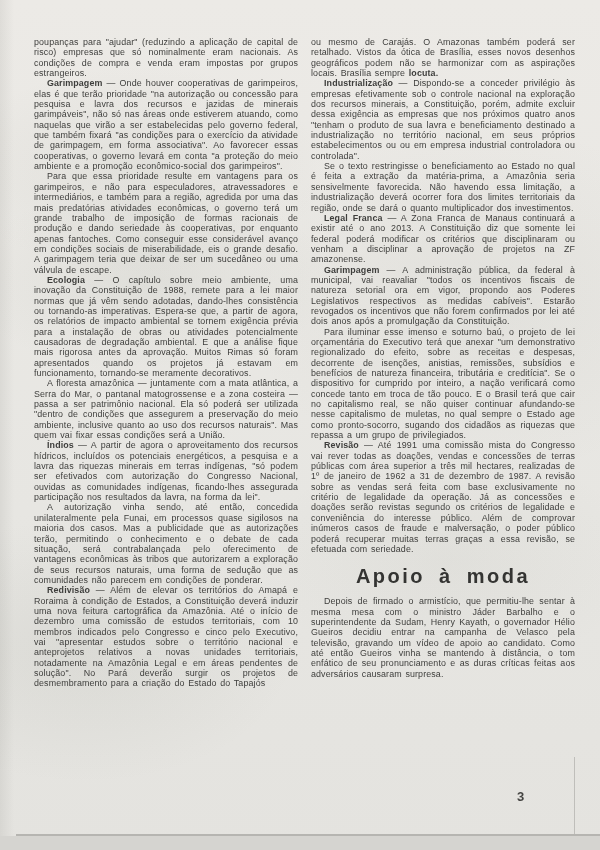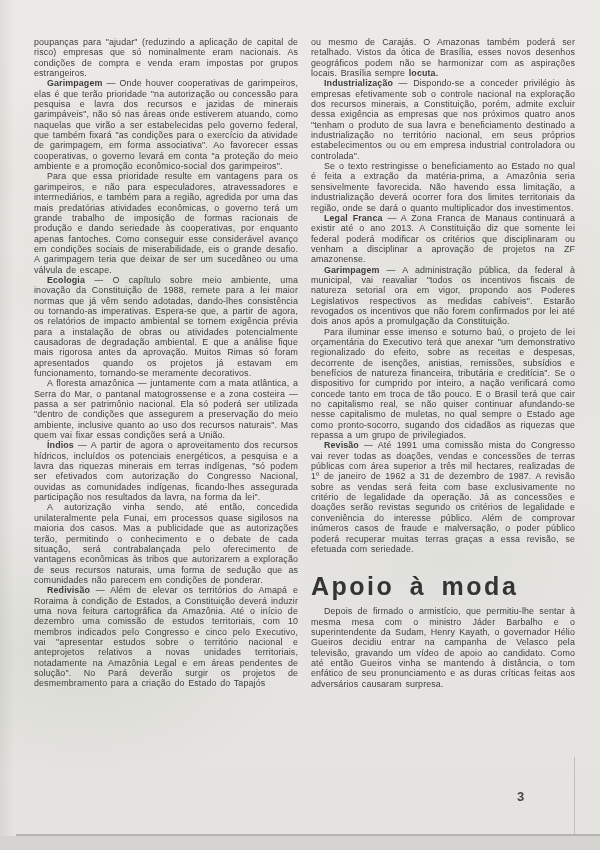--- a/index.html
+++ b/index.html
@@ -26,22 +26,22 @@
     line-height:10.35px;
     text-align:justify;
     letter-spacing:0.12px;
     word-spacing:1.05px;
     color:#3e3e3c;
   }
   .col p{margin:0;}
   .col p.ind{text-indent:13px;}
   .b{font-weight:bold;}
   .col h2{
-    font-size:25px;font-weight:bold;text-align:left;
-    margin:19px 0 7px 0;letter-spacing:2.5px;word-spacing:6px;
+    font-size:20px;font-weight:bold;text-align:center;
+    margin:9px 0 7px 0;letter-spacing:2.5px;word-spacing:6px;
     color:#343432;line-height:26px;
   }
   .page-number{
     position:absolute;left:517px;top:789px;
     font-size:13px;font-weight:bold;color:#454543;
     letter-spacing:0.5px;
   }
   .edge-bottom{
     position:absolute;left:16px;top:834px;width:584px;height:2px;
     background:#b6b5b1;

